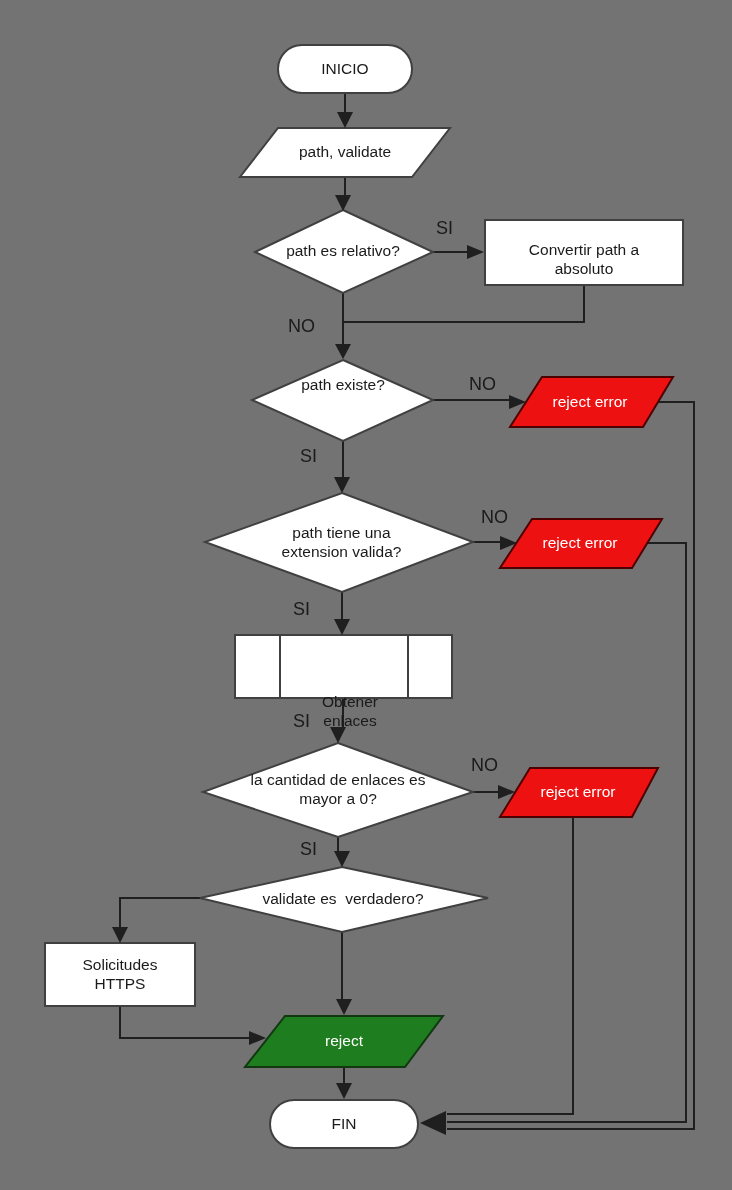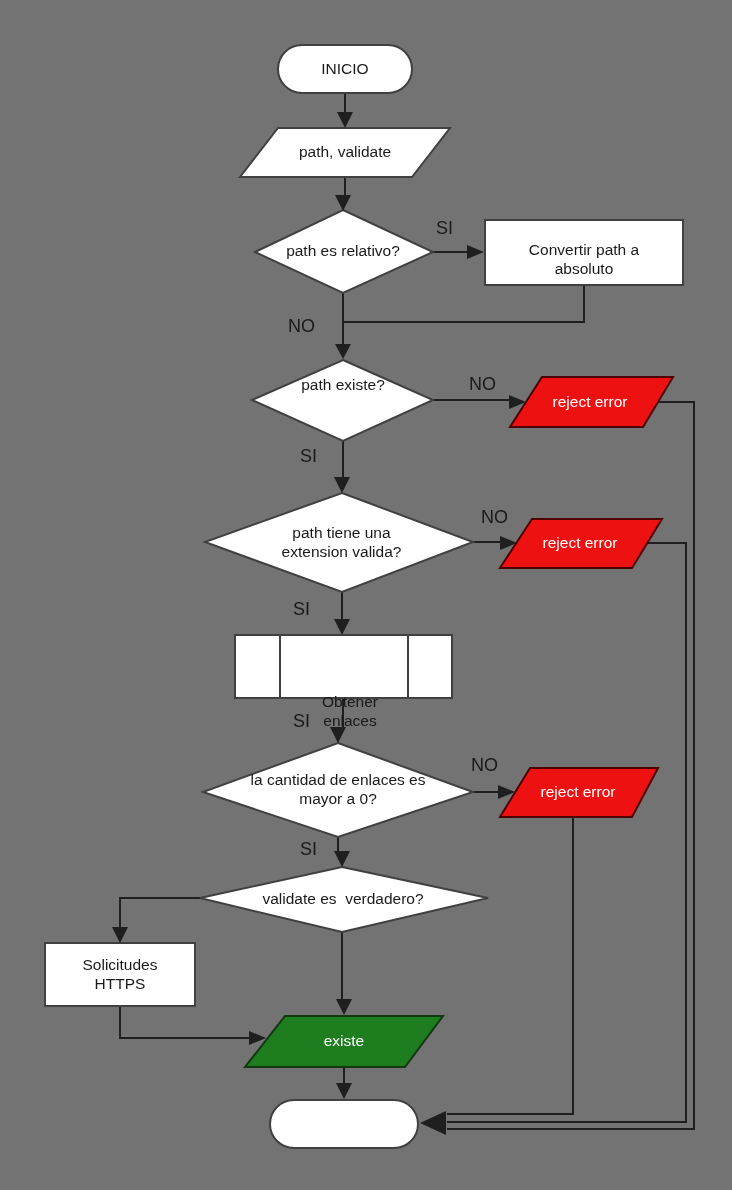--- a/index.html
+++ b/index.html
@@ -98,21 +98,22 @@
   <div class="lbl" style="left:509px;top:220px;width:150px;height:79px;">Convertir path a absoluto</div>
   <div class="lbl" style="left:263px;top:345px;width:160px;height:81px;">path existe?</div>
   <div class="lbl white" style="left:515px;top:377px;width:150px;height:50px;">reject error</div>
   <div class="lbl" style="left:259px;top:493px;width:165px;height:99px;">path tiene una extension valida?</div>
   <div class="lbl white" style="left:505px;top:519px;width:150px;height:49px;">reject error</div>
   <div class="lbl" style="left:300px;top:635px;width:100px;height:63px;margin-top:45px;">Obtener enlaces</div>
   <div class="lbl" style="left:250px;top:743px;width:176px;height:94px;">la cantidad de enlaces es mayor a 0?</div>
   <div class="lbl white" style="left:503px;top:768px;width:150px;height:49px;">reject error</div>
   <div class="lbl" style="left:70px;top:943px;width:100px;height:63px;">Solicitudes HTTPS</div>
   <div class="lbl prewrap" style="left:211px;top:867px;width:264px;height:65px;">validate es  verdadero?</div>
-  <div class="lbl white" style="left:245px;top:1016px;width:198px;height:51px;">existe</div>
+  <div class="lbl white" style="left:245px;top:1016px;width:198px;height:51px;">reject</div>
+  <div class="lbl" style="left:270px;top:1100px;width:148px;height:48px;">FIN</div>
 
   <span class="tag" style="left:436px;top:219px;">SI</span>
   <span class="tag" style="left:288px;top:317px;">NO</span>
   <span class="tag" style="left:469px;top:375px;">NO</span>
   <span class="tag" style="left:300px;top:447px;">SI</span>
   <span class="tag" style="left:481px;top:508px;">NO</span>
   <span class="tag" style="left:293px;top:600px;">SI</span>
   <span class="tag" style="left:293px;top:712px;">SI</span>
   <span class="tag" style="left:471px;top:756px;">NO</span>
   <span class="tag" style="left:300px;top:840px;">SI</span>

